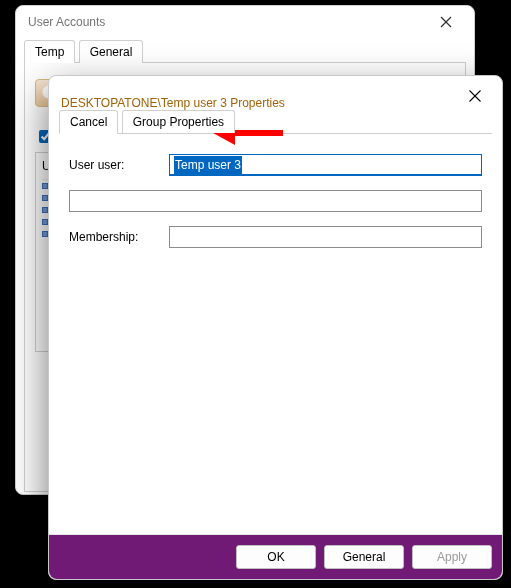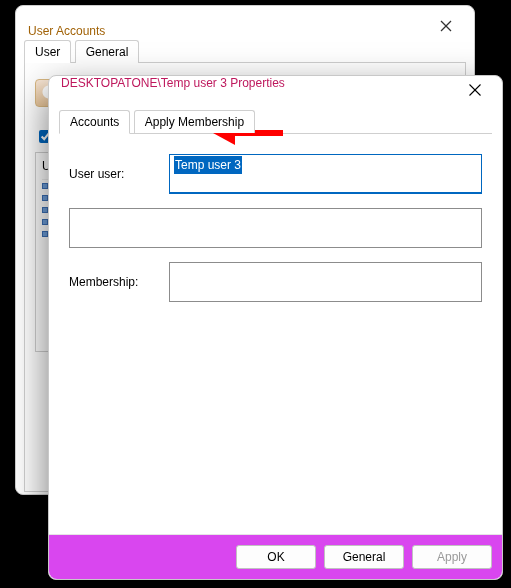--- a/index.html
+++ b/index.html
@@ -18,23 +18,23 @@
     left: 15px; top: 5px;
     width: 460px; height: 490px;
     background: #fff;
     border: 1px solid #cfcfcf;
     border-radius: 8px;
     box-shadow: 0 10px 30px rgba(0,0,0,.35);
   }
   .win1 .titlebar {
     height: 32px;
     display: flex;
-    align-items: flex-end;
+    align-items: center;
     padding: 0 8px 0 12px;
-    color: #a16207;
+    color: #737373;
     font-size: 12px;
   }
   .win1 .titlebar .title { flex: 1; }
   .win1 .titlebar .xbtn {
     width: 40px; height: 24px;
     display: flex; align-items: center; justify-content: center;
     color: #555;
   }
   .win1 .tabs {
     position: relative;
@@ -98,23 +98,23 @@
     left: 48px; top: 75px;
     width: 455px; height: 505px;
     background: #fff;
     border: 1px solid #c8c8c8;
     border-radius: 8px;
     box-shadow: 0 16px 40px rgba(0,0,0,.55);
     display:flex; flex-direction:column;
   }
   .win2 .titlebar {
     height: 34px;
-    display:flex; align-items:flex-start;
+    display:flex; align-items:flex-end;
     padding: 0 6px 0 12px;
-    color:#be185d;
+    color:#a16207;
   }
   .win2 .titlebar .title { flex:1; font-size:12px; }
   .win2 .titlebar .xbtn {
     width: 42px; height: 28px;
     display:flex; align-items:center; justify-content:center;
     color:#000; border-radius:4px;
   }
   .win2 .tabs {
     margin: 0 10px;
     position: relative;
@@ -144,39 +144,39 @@
     border-bottom:1px solid #e5e5e5;
   }
   .win2 .formrow {
     display:flex; align-items:center; gap:10px;
     margin-bottom: 14px;
   }
   .win2 .formrow label { width: 90px; }
   .win2 .formrow .field {
     flex:1;
     border:1px solid #8c8c8c;
-    height:40px;
+    height:22px;
     padding: 1px 4px;
     font-family:inherit; font-size:12px;
   }
   .win2 .formrow.active .field {
     border:1px solid #0067c0;
     border-bottom:2px solid #0067c0;
   }
   .selwrap {
     display:inline-block;
     background:#0067c0; color:#fff;
     padding: 0 1px;
     line-height:18px;
   }
   .win2 .footer {
     height: 44px;
     display:flex; justify-content:flex-end; align-items:center;
     gap: 8px; padding: 0 10px;
-    background:#d946ef;
+    background:#701a75;
     border-bottom-left-radius:8px; border-bottom-right-radius:8px;
   }
   .btn {
     min-width:80px; height:24px;
     border:1px solid #c1c1c1;
     background:#fdfdfd;
     font-family:inherit; font-size:12px;
     padding:0 12px;
     border-radius:3px;
   }
@@ -200,21 +200,21 @@
   <div class="titlebar">
     <span class="title">User Accounts</span>
     <div class="xbtn">
       <svg class="xicon" viewBox="0 0 12 12">
           <line x1="1" y1="1" x2="11" y2="11"></line>
           <line x1="11" y1="1" x2="1" y2="11"></line>
         </svg>
     </div>
   </div>
   <div class="tabs">
-    <div class="tab active">User</div>
+    <div class="tab active">Temp</div>
     <div class="tab">General</div>
   </div>
   <div class="tabcontent">
     <div class="inner">
       <div class="iconrow">
         <div class="usericon"></div>
       </div>
       <div class="check">
         <input type="checkbox" checked="" style="">
         <span class="userlabel">Us</span>
@@ -246,22 +246,22 @@
     <span class="title">DESKTOPATONE\Temp user 3 Properties</span>
     <div class="xbtn">
       <svg class="xicon" viewBox="0 0 14 14">
           <line x1="1.5" y1="1.5" x2="12.5" y2="12.5"></line>
           <line x1="12.5" y1="1.5" x2="1.5" y2="12.5"></line>
         </svg>
     </div>
   </div>
   <div class="tabs">
     <div class="tabsline"></div>
-    <div class="tab active">Accounts</div>
-    <div class="tab">Apply Membership</div>
+    <div class="tab active">Cancel</div>
+    <div class="tab">Group Properties</div>
   </div>
   <div class="body">
     <div class="formrow active">
       <label>User user:</label>
       <div class="field"><span class="selwrap">Temp user 3</span></div>
     </div>
     <div class="formrow">
       <input class="field" type="text" value="" style="">
     </div>
     <div class="formrow">

